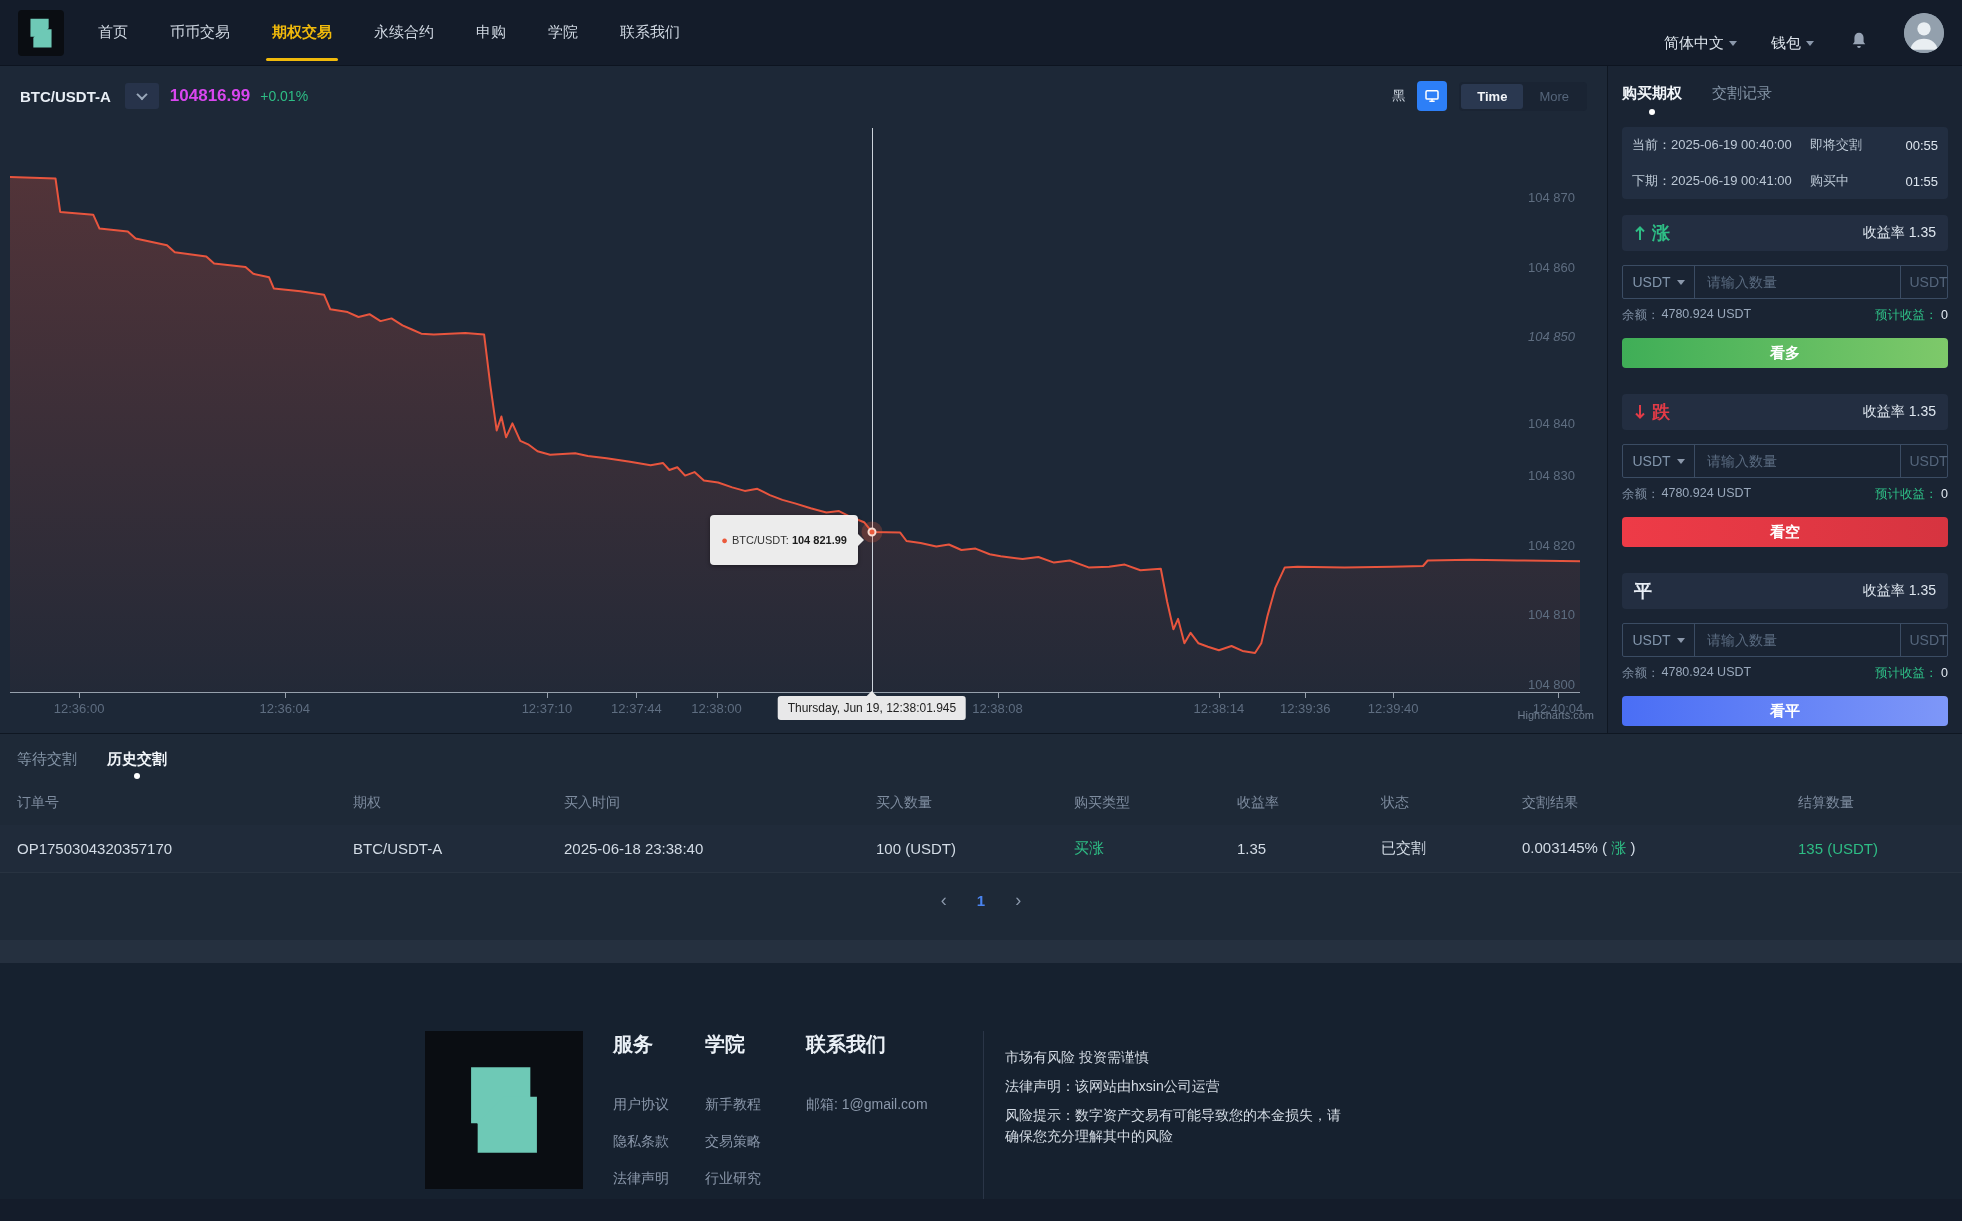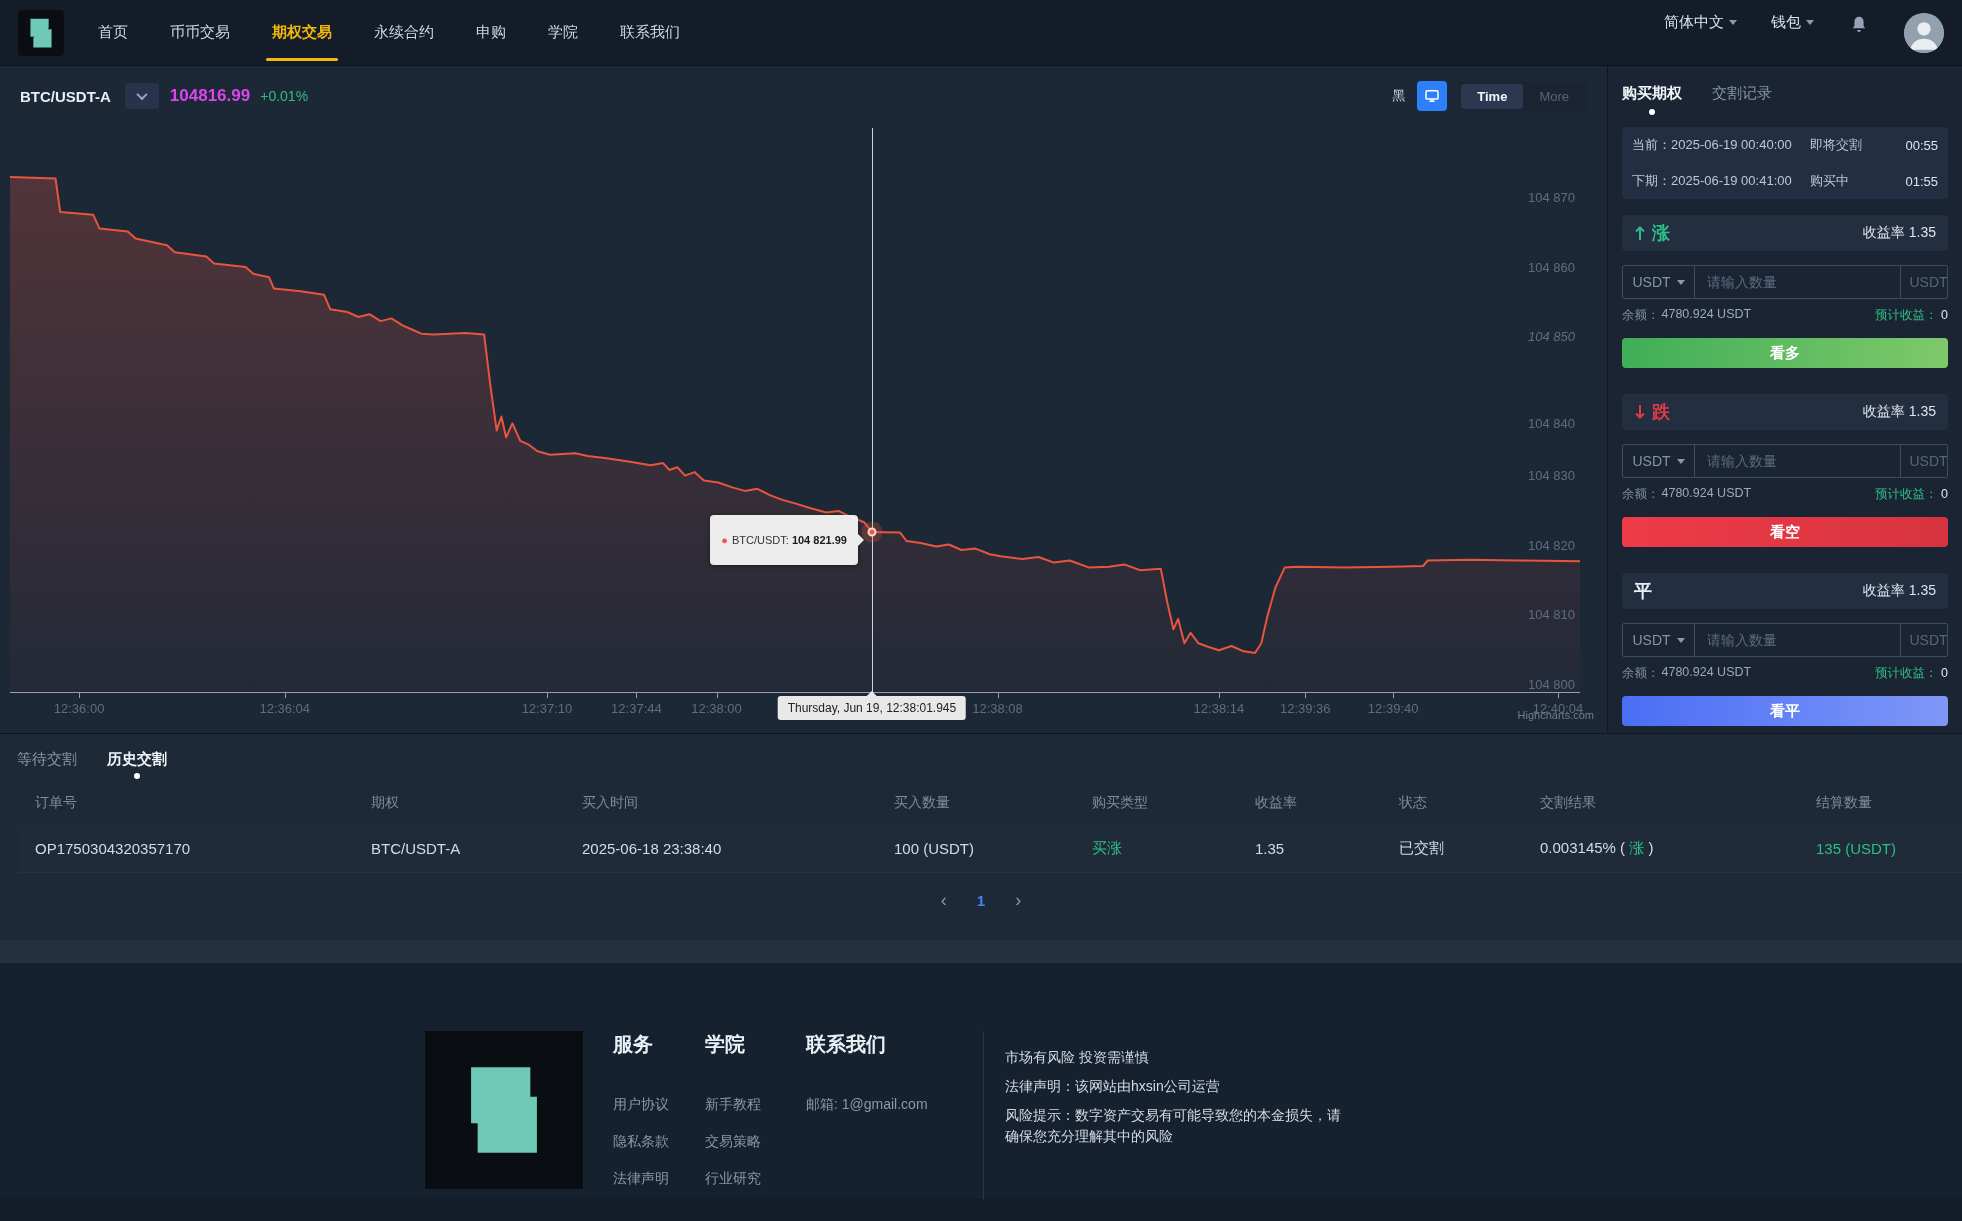--- a/index.html
+++ b/index.html
@@ -7,21 +7,21 @@
   body { font-family:"Liberation Sans","DejaVu Sans",sans-serif; background:#141c2a; color:#d5dde6; }
   .app { position:relative; width:1962px; height:1221px; }
 
   
   .topbar { height:66px; background:#141c2a; display:flex; align-items:center; padding:0 18px; border-bottom:1px solid #0d1420; }
   .logo-box { width:46px; height:46px; border-radius:4px; overflow:hidden; flex:0 0 auto; }
   .nav { display:flex; align-items:center; margin-left:34px; gap:42px; height:100%; }
   .nav-item { font-size:15px; color:#cfd7e1; text-decoration:none; height:66px; display:flex; align-items:center; cursor:pointer; position:relative; }
   .nav-item.active { color:#f0b90b; font-weight:bold; }
   .nav-item.active::after { content:""; position:absolute; left:-6px; right:-6px; bottom:5px; height:3px; background:#f0b90b; border-radius:2px; }
-  .topbar-right { margin-left:auto; display:flex; align-items:flex-start; gap:34px; }
+  .topbar-right { margin-left:auto; display:flex; align-items:flex-end; gap:34px; }
   .top-link { font-size:15px; color:#dde4ec; cursor:pointer; display:flex; align-items:center; gap:5px; }
   .caret-down { width:0; height:0; border-left:4px solid transparent; border-right:4px solid transparent; border-top:5px solid #8b98ab; }
   .bell { width:22px; height:24px; cursor:pointer; }
   .avatar { width:40px; height:40px; border-radius:50%; overflow:hidden; background:#93a0ad; cursor:pointer; }
 
   
   .main { display:flex; height:667px; }
   .chart-section { width:1607px; background:#1d2837; position:relative; }
   .trade-panel { width:355px; background:#1a2433; border-left:1px solid #0f1722; padding:18px 14px 0; }
 
@@ -84,21 +84,21 @@
   .act-btn.buy-up { background:linear-gradient(90deg,#3fae57,#7ec96a); }
   .act-btn.buy-down { background:linear-gradient(90deg,#ee3b47,#d63440); }
   .act-btn.buy-flat { background:linear-gradient(90deg,#4a6ef5,#7e97f8); }
 
   
   .orders { height:207px; background:#1e2937; border-top:1px solid #0f1722; position:relative; }
   .ord-tabs { display:flex; gap:30px; padding:16px 0 0 17px; }
   .ord-tab { font-size:15px; color:#8595a7; cursor:pointer; position:relative; padding-bottom:12px; }
   .ord-tab.active { color:#f2f6fa; font-weight:bold; }
   .ord-tab.active::after { content:""; position:absolute; left:50%; transform:translateX(-50%); bottom:2px; width:6px; height:6px; border-radius:50%; background:#fff; }
-  .tbl { width:100%;padding-left:18px; }
+  .tbl { width:100%; }
   .tbl-row { display:grid; grid-template-columns:336px 211px 312px 198px 163px 144px 141px 276px 1fr; padding-left:17px; align-items:center; }
   .tbl-head { height:44px; }
   .tbl-head > div { font-size:14px; color:#7e8c9f; }
   .tbl-data { height:48px; background:#202b3a; border-bottom:1px solid rgba(255,255,255,.04); }
   .tbl-data > div { font-size:15px; color:#d3dce6; }
   .green { color:#2ebd85 !important; }
   .pager { display:flex; justify-content:center; align-items:center; gap:30px; margin-top:18px; }
   .pg-arrow { color:#8b98ab; font-size:18px; cursor:pointer; line-height:1; }
   .pg-num { color:#4a84f0; font-size:15px; font-weight:bold; cursor:pointer; }
 

